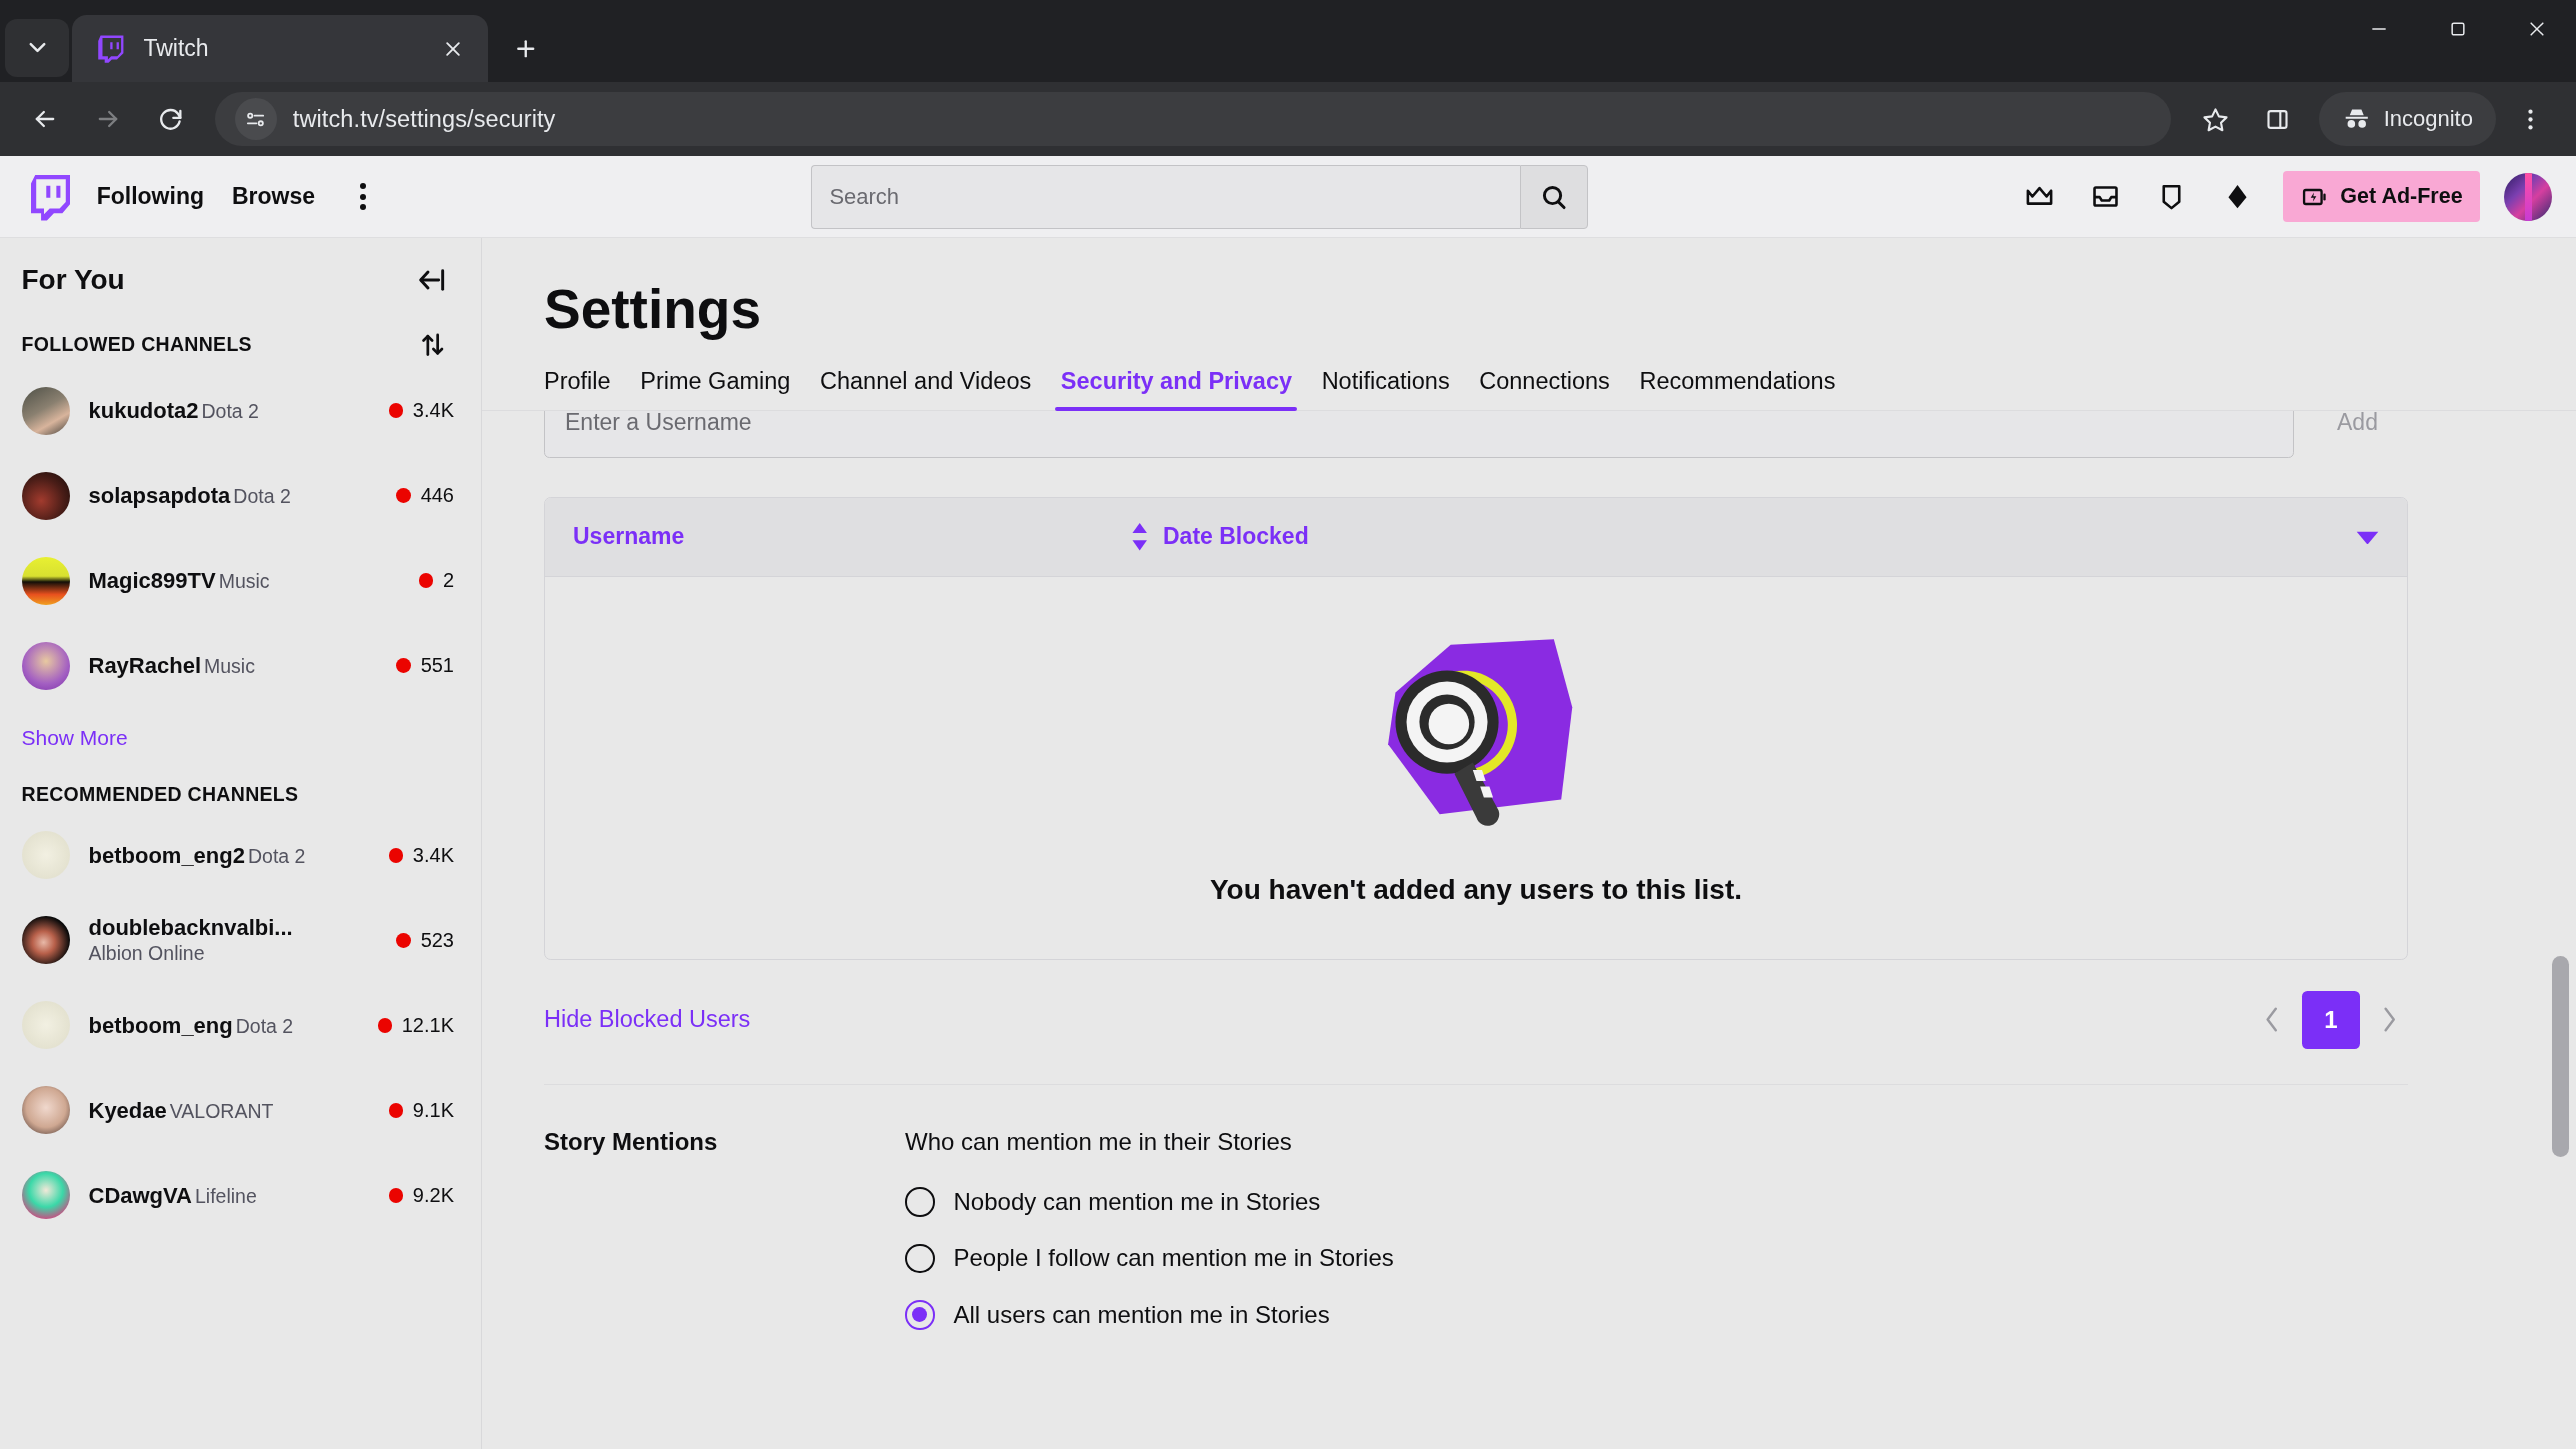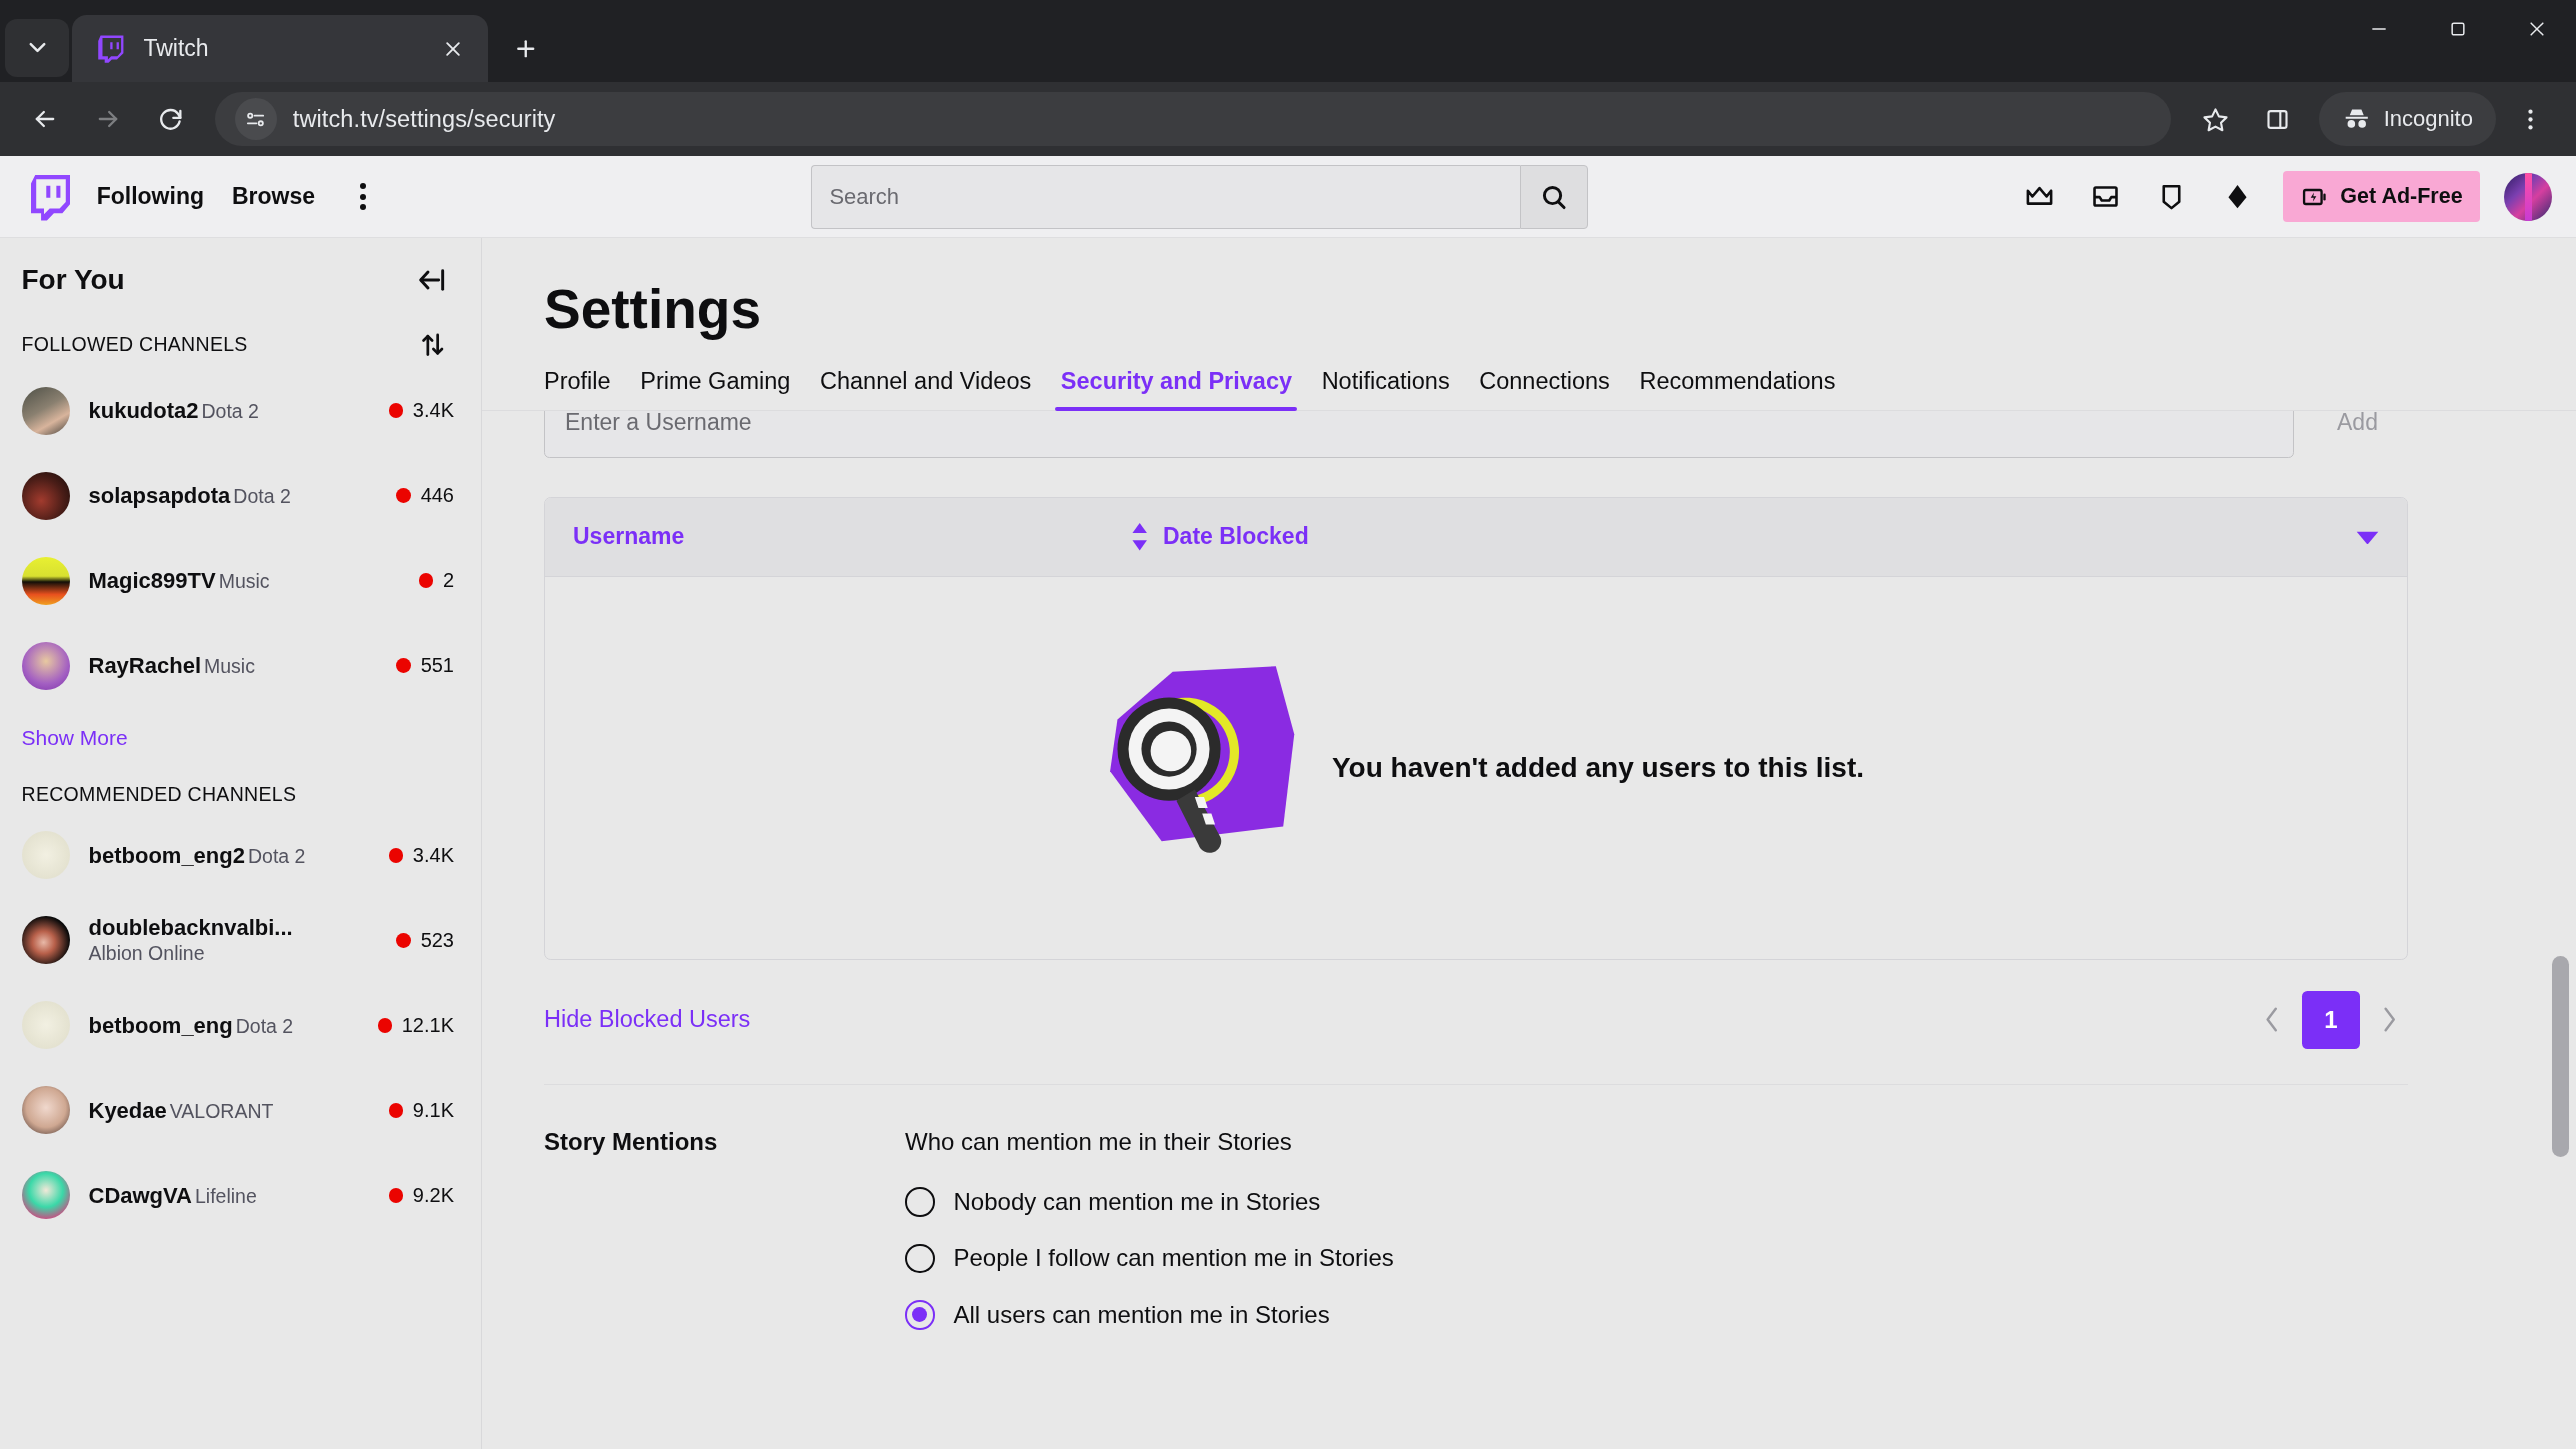--- a/index.html
+++ b/index.html
@@ -150,21 +150,21 @@
     padding: 24px 31px 0 21.5px;
   }
   .sb-head-title { font-size: 28px; font-weight: bold; color: #0e0e10; }
   .sb-collapse { width: 36px; height: 36px; cursor: pointer; display:flex; align-items:center; justify-content:center;}
   .sb-collapse svg { width: 32px; height: 32px; }
   .sb-section {
     display: flex; align-items: center; justify-content: space-between;
     padding: 29.5px 31px 6.7px 21.5px;
   }
   .sb-section-title {
-    font-size: 19.5px; font-weight: normal; color: #0e0e10; letter-spacing: 0.3px;
+    font-size: 19.5px; font-weight: bold; color: #0e0e10; letter-spacing: 0.3px;
   }
   .sb-sort { width: 34px; height: 34px; cursor: pointer; display:flex; align-items:center; justify-content:center;}
   .sb-sort svg { width: 29.5px; height: 29.5px; }
   .chan {
     display: flex; align-items: center; gap: 19px; padding: 8.7px 27px 8.7px 21.5px;
     cursor: pointer; height: 85px;
   }
   .chan-av {
     width: 48px; height: 48px; border-radius: 50%; flex: 0 0 auto; overflow: hidden;
     position: relative; background: #c3c3c6;
@@ -240,21 +240,21 @@
     display: flex; align-items: center; font-size: 23px; font-weight: bold;
     color: #7b2ff7; cursor: pointer;
   }
   .th.col-user { width: 590px; justify-content: space-between; padding-right: 14.8px; }
   .th.col-date { flex: 1 1 auto; justify-content: space-between; }
   .sort-ic { display: flex; flex-direction: column; gap: 2px; }
   .sort-ic svg { width: 17.4px; height: 13.4px; }
   .chev svg { width: 23px; height: 14.8px; }
 
   .empty-state {
-    height: 382px; display: flex; flex-direction: row; align-items: center;
+    height: 382px; display: flex; flex-direction: column; align-items: center;
     justify-content: center; gap: 23px;
   }
   .empty-img { width: 221px; height: 221px; }
   .empty-text { font-size: 28px; font-weight: bold; color: #0e0e10; }
 
   .pager-row {
     display: flex; align-items: center; justify-content: space-between;
     margin: 31px 168px 0 62px;
   }
   .hide-blocked { font-size: 23.5px; color: #7b2ff7; cursor: pointer; }

